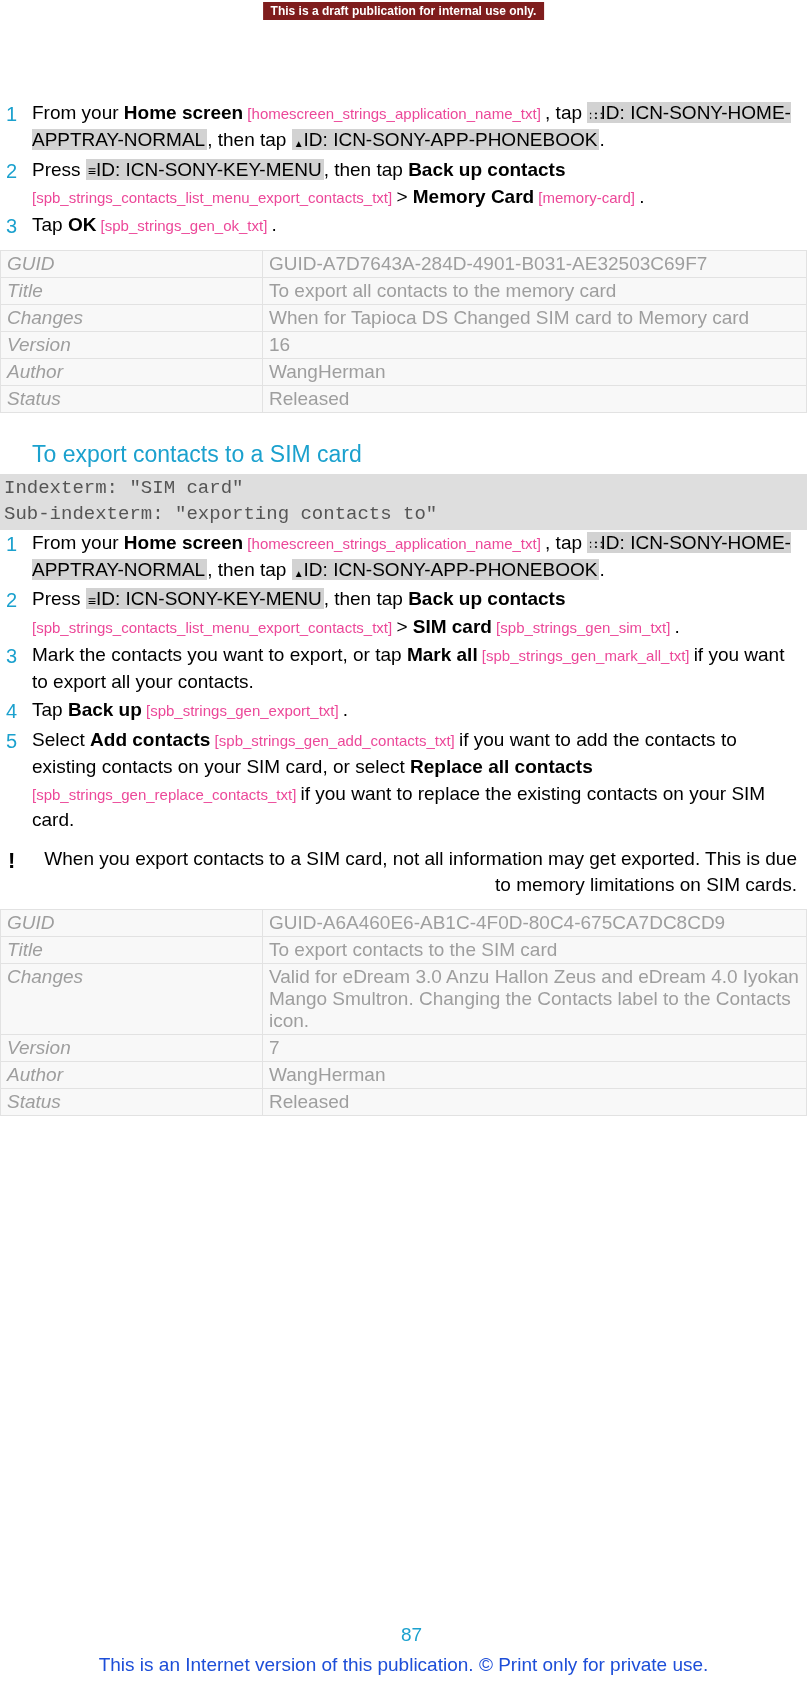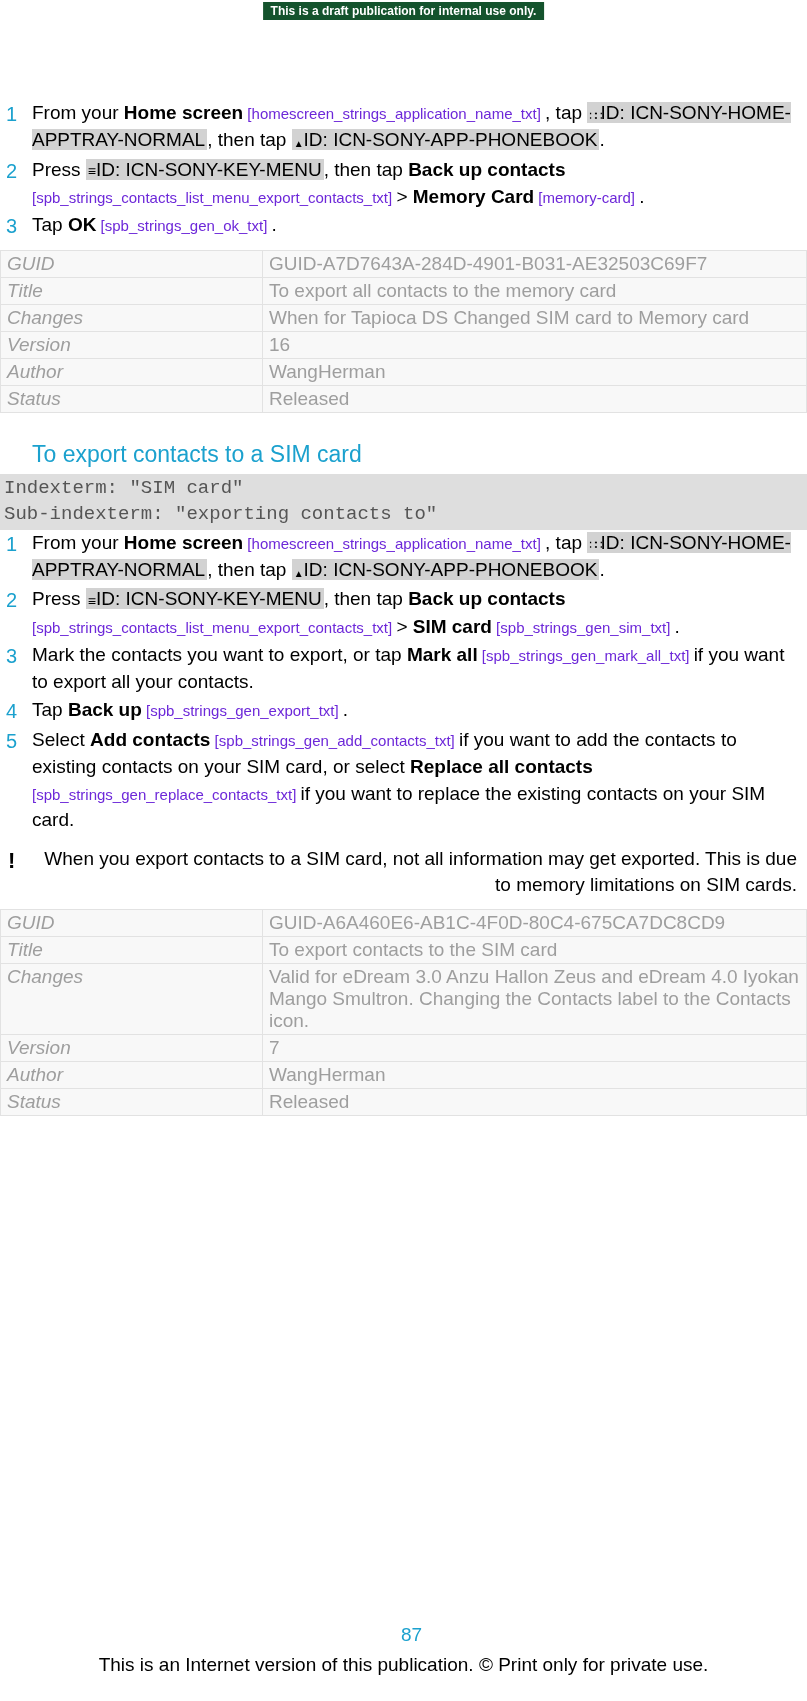--- a/index.html
+++ b/index.html
@@ -10,21 +10,21 @@
     font-size: 19px;
     color: #000;
     position: relative;
     background: #fff;
   }
   .draft-banner {
     position: absolute;
     top: 2px;
     left: 50%;
     transform: translateX(-50%);
-    background: #14532d;
+    background: #7f1d1d;
     color: #fff;
     font-size: 12px;
     font-weight: bold;
     padding: 2px 8px;
   }
   .page-content {
     padding: 100px 0 0 0;
   }
   .section-heading {
     color: #1ba1ce;
@@ -45,21 +45,21 @@
     width: 32px;
     flex-shrink: 0;
     color: #1ba1ce;
     font-size: 20px;
     padding-left: 6px;
   }
   .step-body {
     flex: 1;
   }
   .bold { font-weight: bold; }
-  .ref { color: #6d28d9; font-size: 15px; }
+  .ref { color: #ec4899; font-size: 15px; }
   .highlight { background: #d2d2d2; padding: 0 2px; }
   .icon-grid, .icon-person, .icon-menu, .icon-warn {
     display: inline-block;
     vertical-align: middle;
   }
   .icon-grid::before { content: "\2237\2237"; font-size: 12px; letter-spacing: -2px; }
   .icon-person::before { content: "\25B2"; font-size: 10px; }
   .icon-menu::before { content: "\2261"; font-size: 14px; font-weight: bold; }
   .meta-table {
     width: 100%;
@@ -106,21 +106,21 @@
     transform: translateX(-50%);
     color: #1ba1ce;
     font-size: 19px;
     margin-left: 8px;
   }
   .footer-note {
     position: absolute;
     bottom: 25px;
     left: 50%;
     transform: translateX(-50%);
-    color: #000000;
+    color: #1d4ed8;
     font-size: 19px;
     white-space: nowrap;
   }
 </style>
 </head>
 <body>
 
 <div class="draft-banner">This is a draft publication for internal use only.</div>
 
 <div class="page-content">

